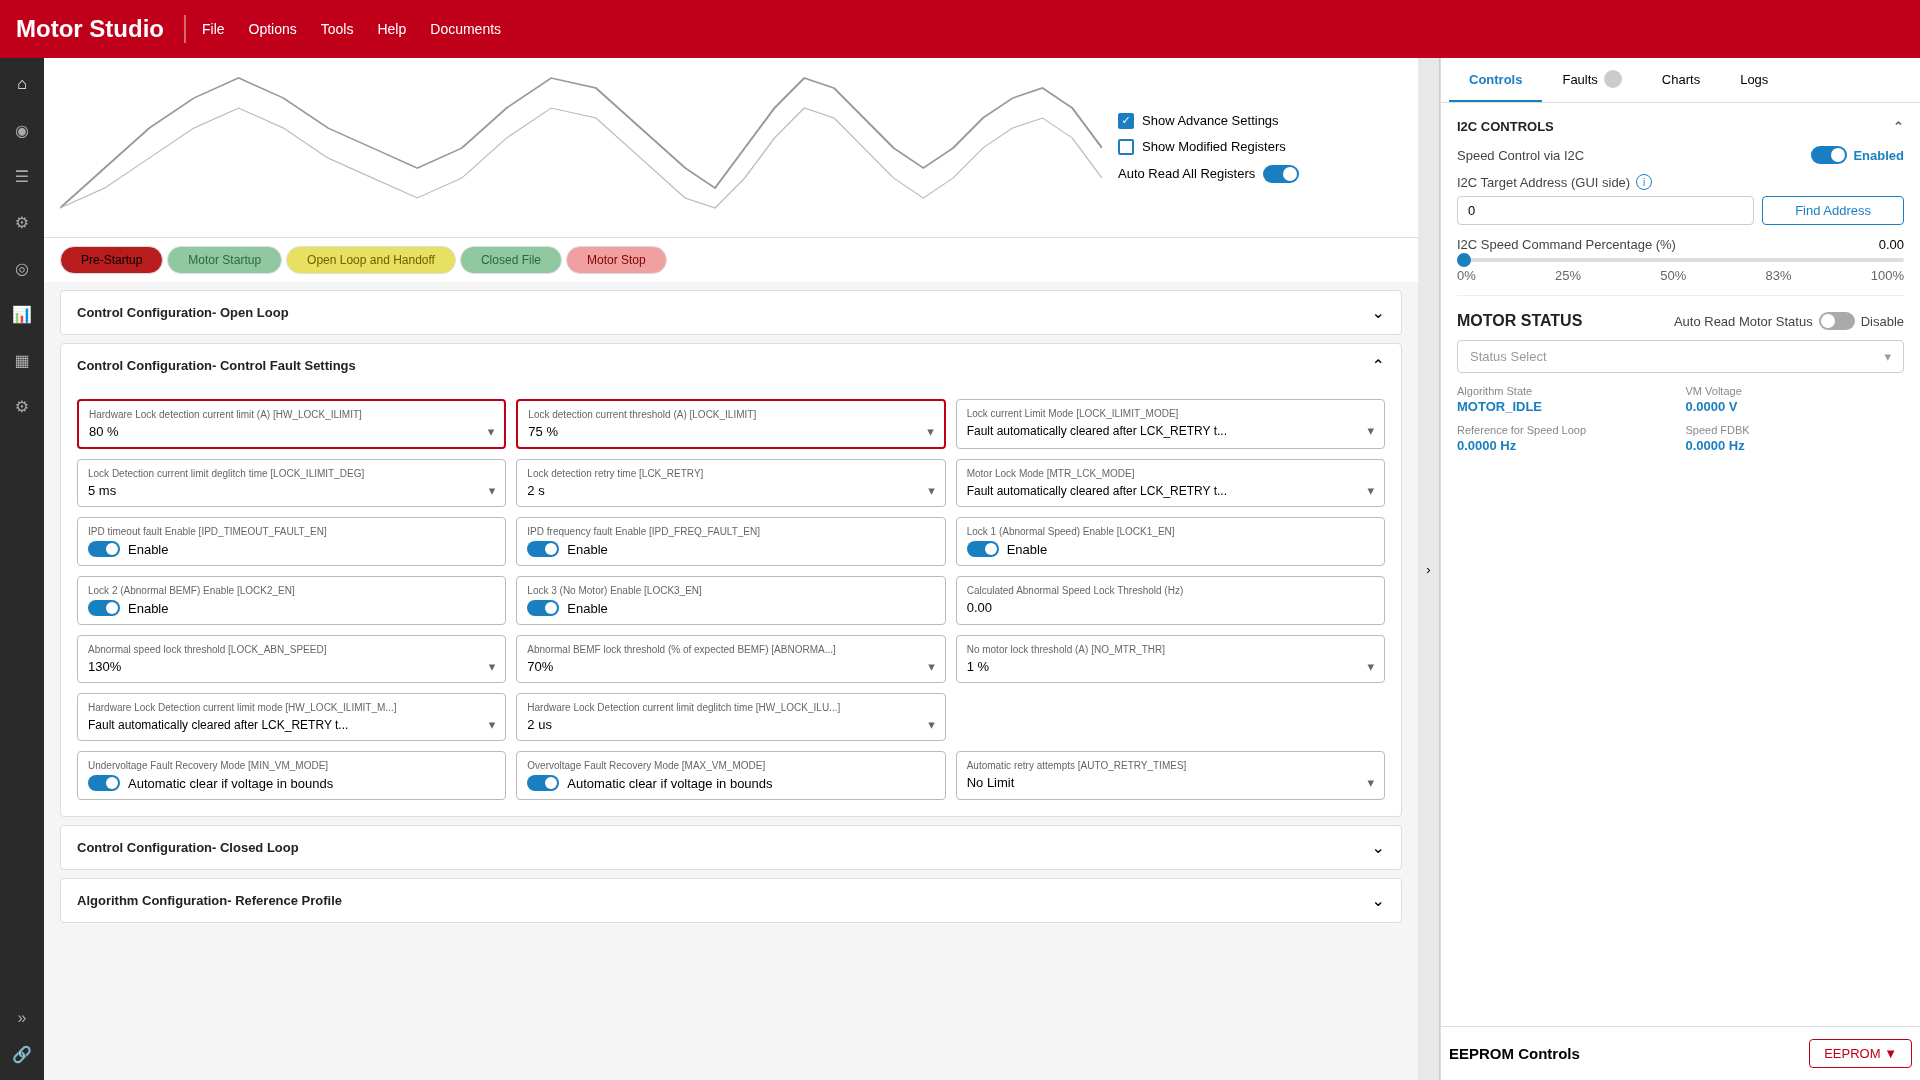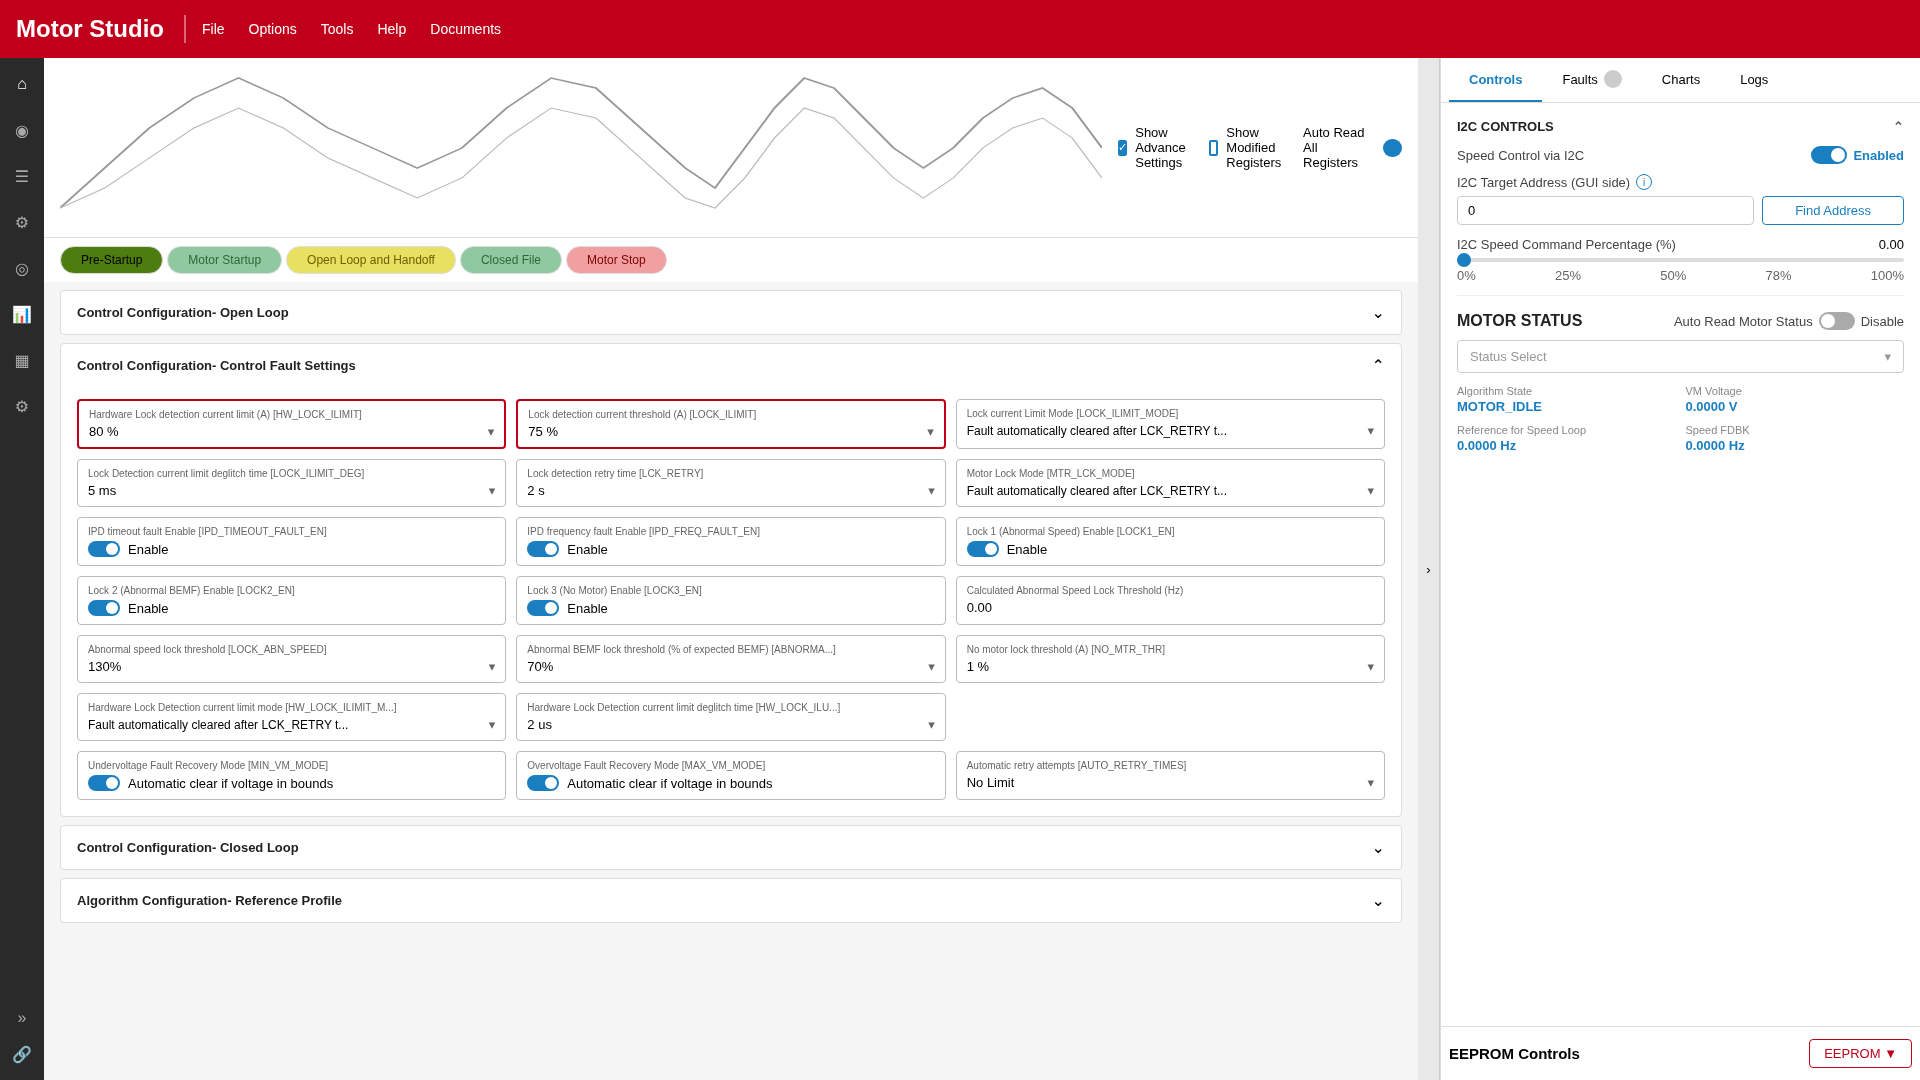--- a/index.html
+++ b/index.html
@@ -79,21 +79,21 @@
       justify-content: space-between;
       padding: 8px 16px;
     }
     .chart-svg-area {
       flex: 1;
       height: 160px;
     }
     .chart-controls {
       width: 300px;
       display: flex;
-      flex-direction: row;
+      flex-direction: column;
       gap: 10px;
       padding-left: 16px;
     }
     .chart-checkbox-row {
       display: flex;
       align-items: center;
       gap: 8px;
     }
     .checkbox-blue {
       width: 16px; height: 16px;
@@ -139,21 +139,21 @@
       padding: 8px 16px;
       background: white;
     }
     .status-tab {
       padding: 6px 20px;
       border-radius: 20px;
       border: 1px solid #ddd;
       cursor: pointer;
       font-size: 12px;
     }
-    .status-tab.pre-startup { background: #4d7c0f; }
+    .status-tab.pre-startup { background: #b91c1c; }
     .status-tab.motor-startup { background: #90c8a0; color: #2a6a3a; }
     .status-tab.open-loop { background: #e8e060; color: #706000; }
     .status-tab.closed-loop { background: #90c8a0; color: #2a6a3a; }
     .status-tab.motor-stop { background: #f0a0a0; color: #800000; }
 
     
     .config-area {
       flex: 1;
       overflow-y: auto;
       background: #f5f5f5;
@@ -753,21 +753,21 @@
           <span class="control-label">I2C Speed Command Percentage (%)</span>
           <span>0.00</span>
         </div>
         <div class="slider-track">
           <div class="slider-thumb"></div>
         </div>
         <div class="slider-labels">
           <span>0%</span>
           <span>25%</span>
           <span>50%</span>
-          <span>78%</span>
+          <span>83%</span>
           <span>100%</span>
         </div>
       </div>
 
       <hr class="divider">
 
       <div class="motor-status-section">
         <div class="motor-status-header">
           <span class="motor-status-title">MOTOR STATUS</span>
           <div class="auto-read-row">

